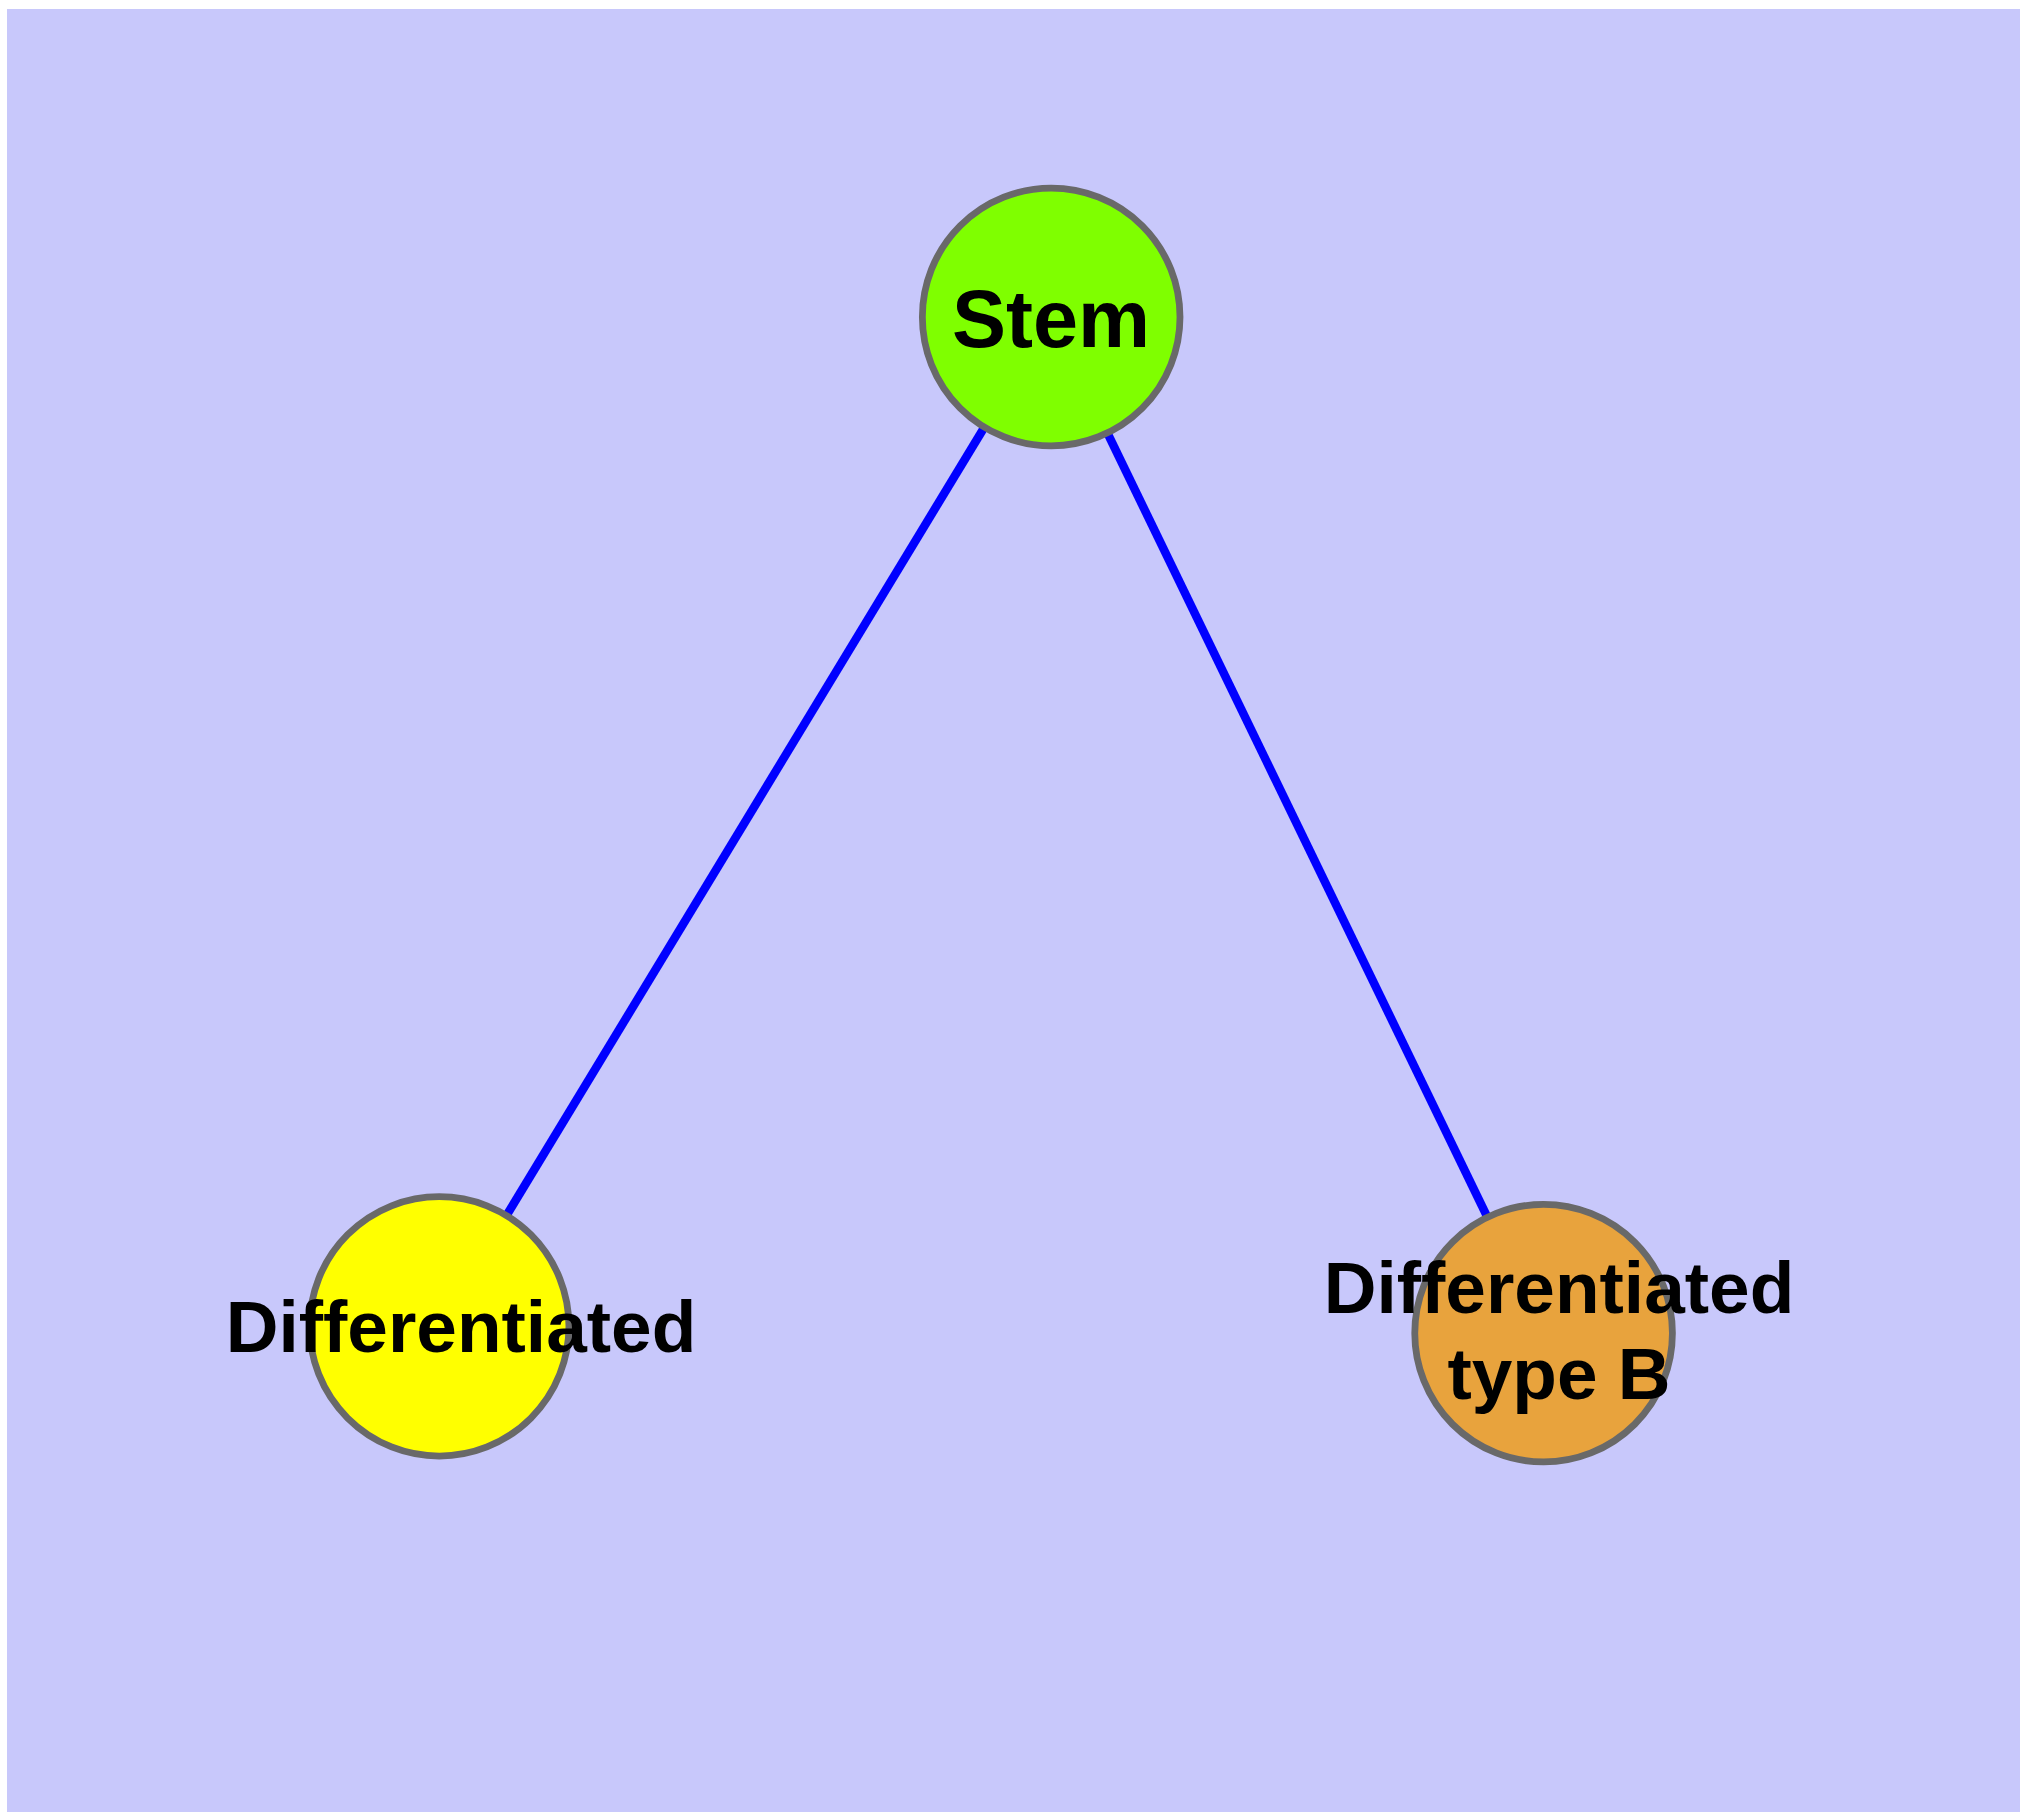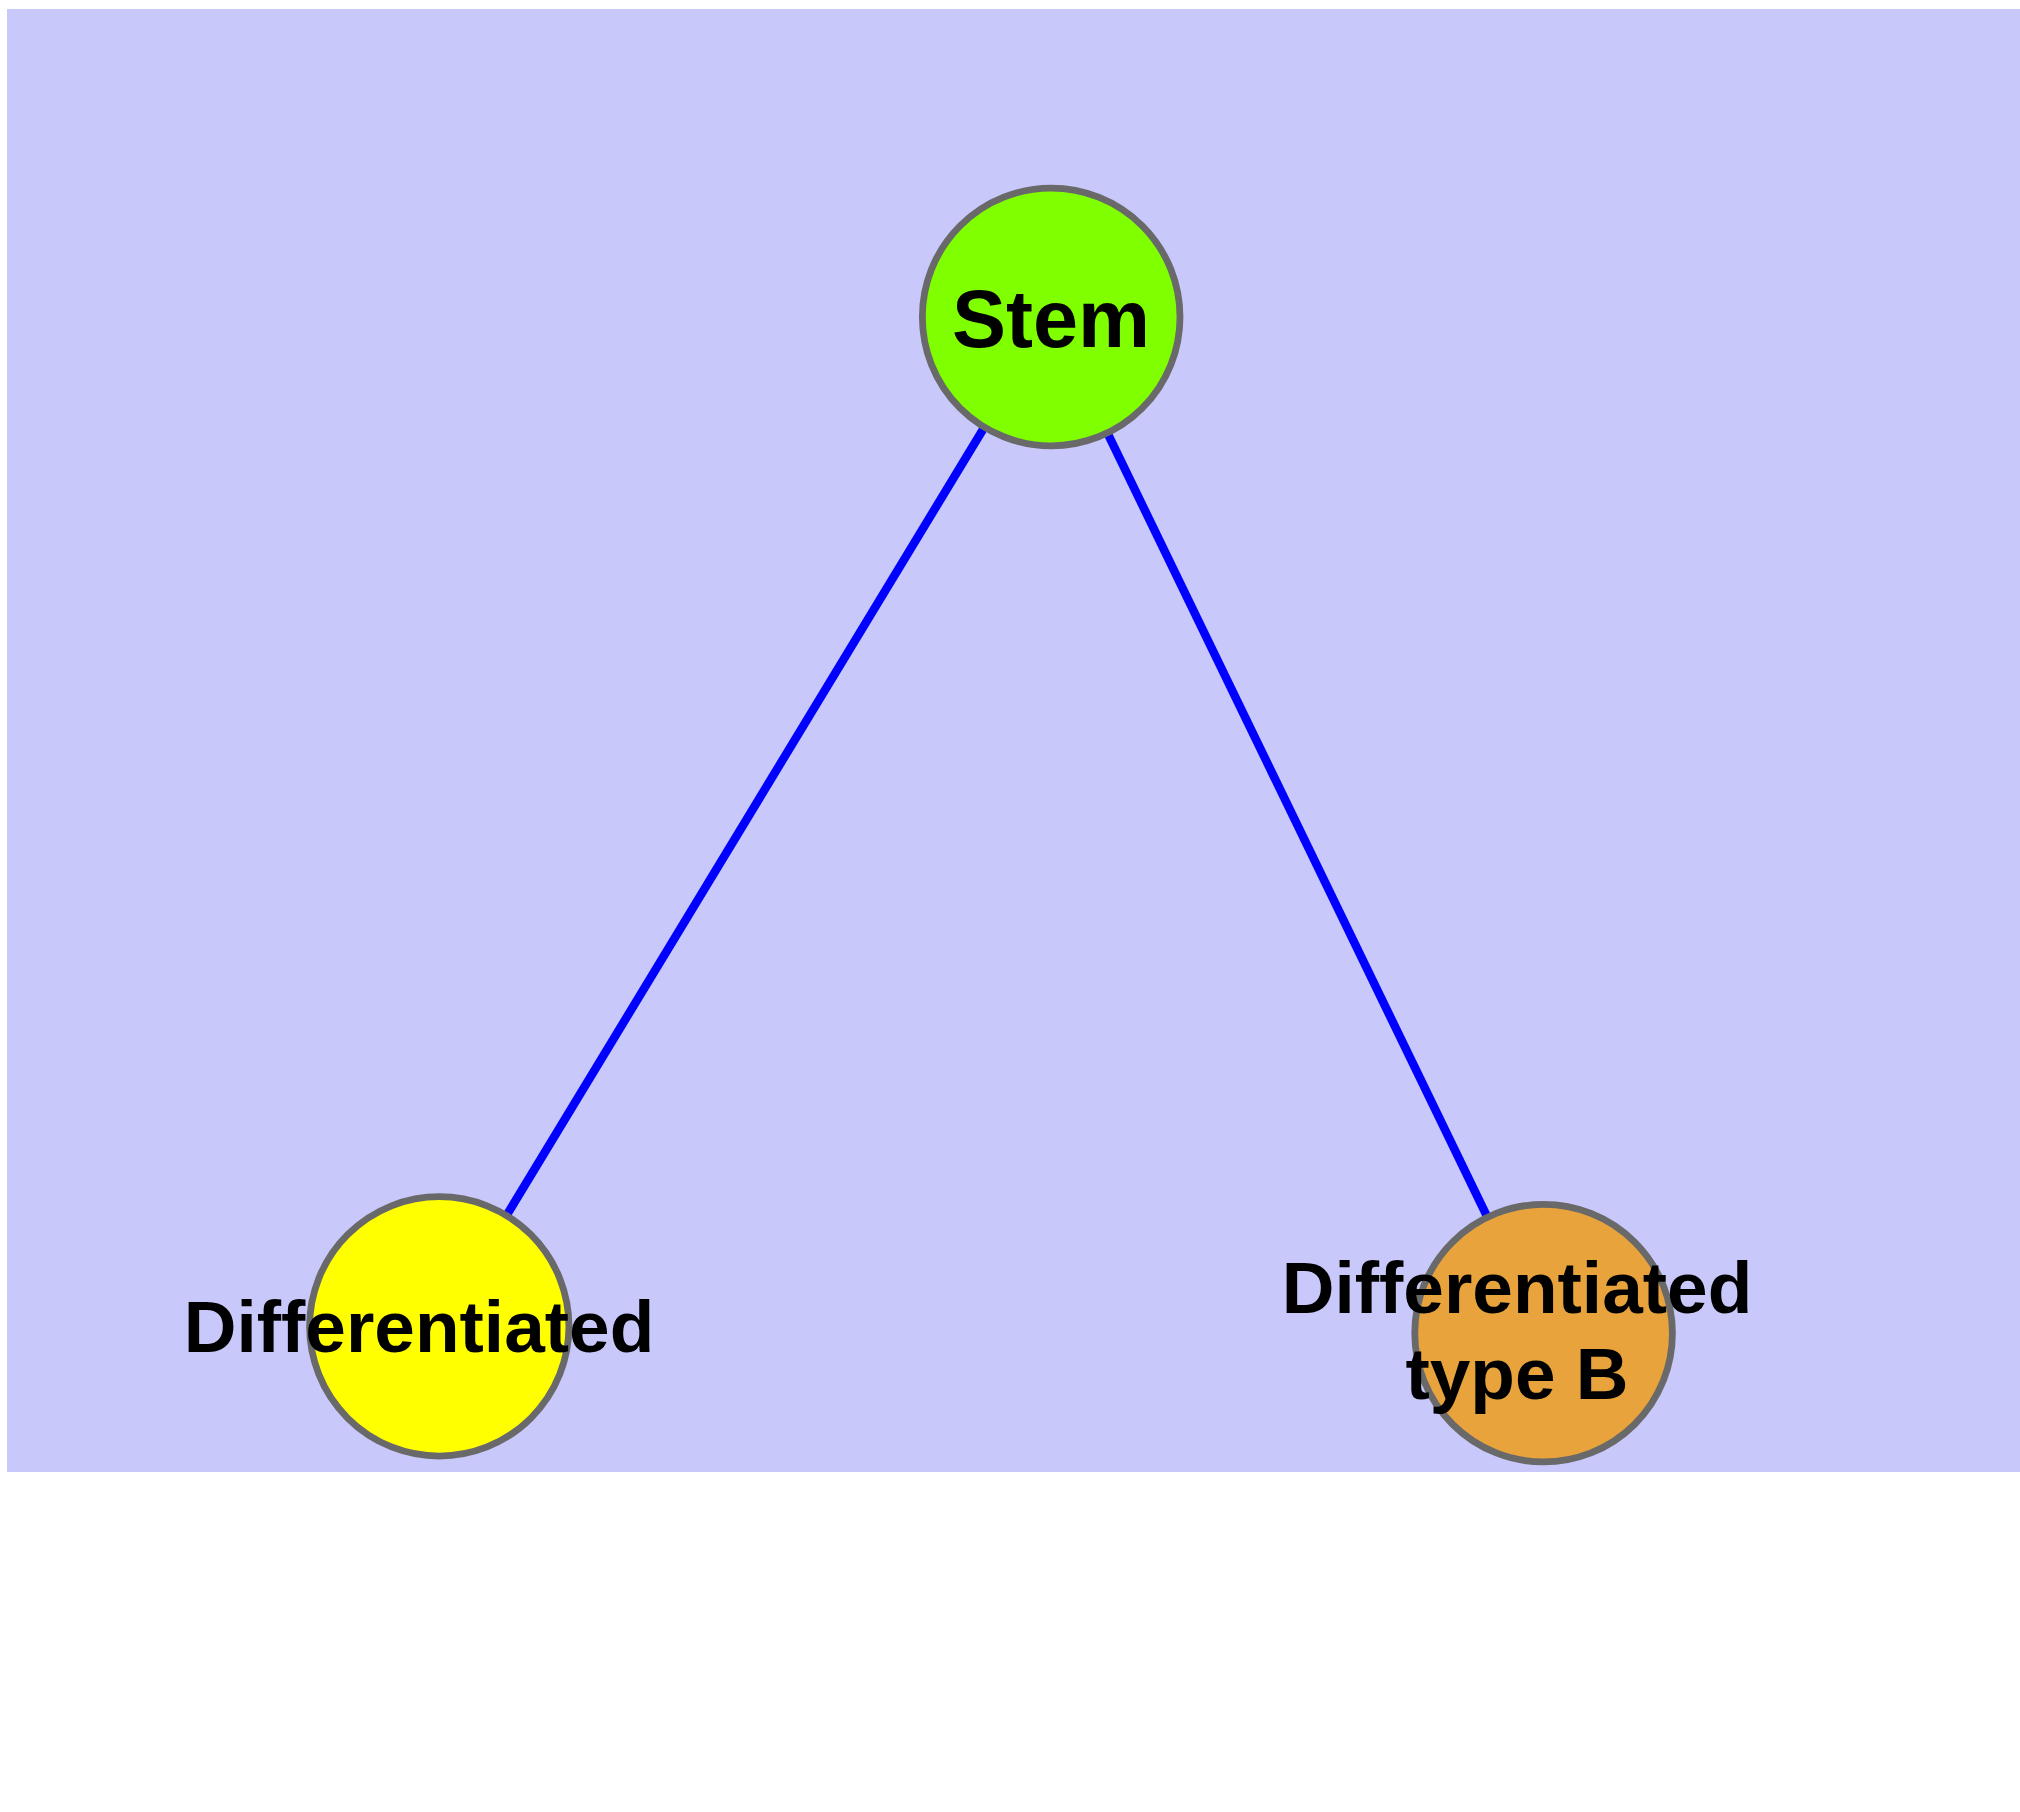--- a/index.html
+++ b/index.html
@@ -3,21 +3,21 @@
 <meta charset="utf-8">
 <style>
   html, body {
     margin: 0;
     padding: 0;
     background: #ffffff;
   }
   #stage {
     position: relative;
     width: 2021px;
-    height: 1472px;
+    height: 1812px;
     background: #ffffff;
     overflow: hidden;
     font-family: "Liberation Sans", "DejaVu Sans", sans-serif;
   }
   #canvas-bg {
     position: absolute;
     left: 6.8px;
     top: 8.5px;
     width: 2014px;
     height: 1804px;
@@ -47,20 +47,21 @@
     line-height: 1.18;
     white-space: pre;
     pointer-events: none;
     transform: translate(-50%, -50%);
   }
   .node-label.root-label {
     font-size: 81px;
   }
   .node-label.leaf-label {
     font-size: 73px;
+    margin-left: 42px;
   }
 </style>
 </head>
 <body>
 
 <div id="stage">
 
   <div id="canvas-bg"></div>
 
   <svg id="graph-svg" viewBox="0 0 2384 2138">

